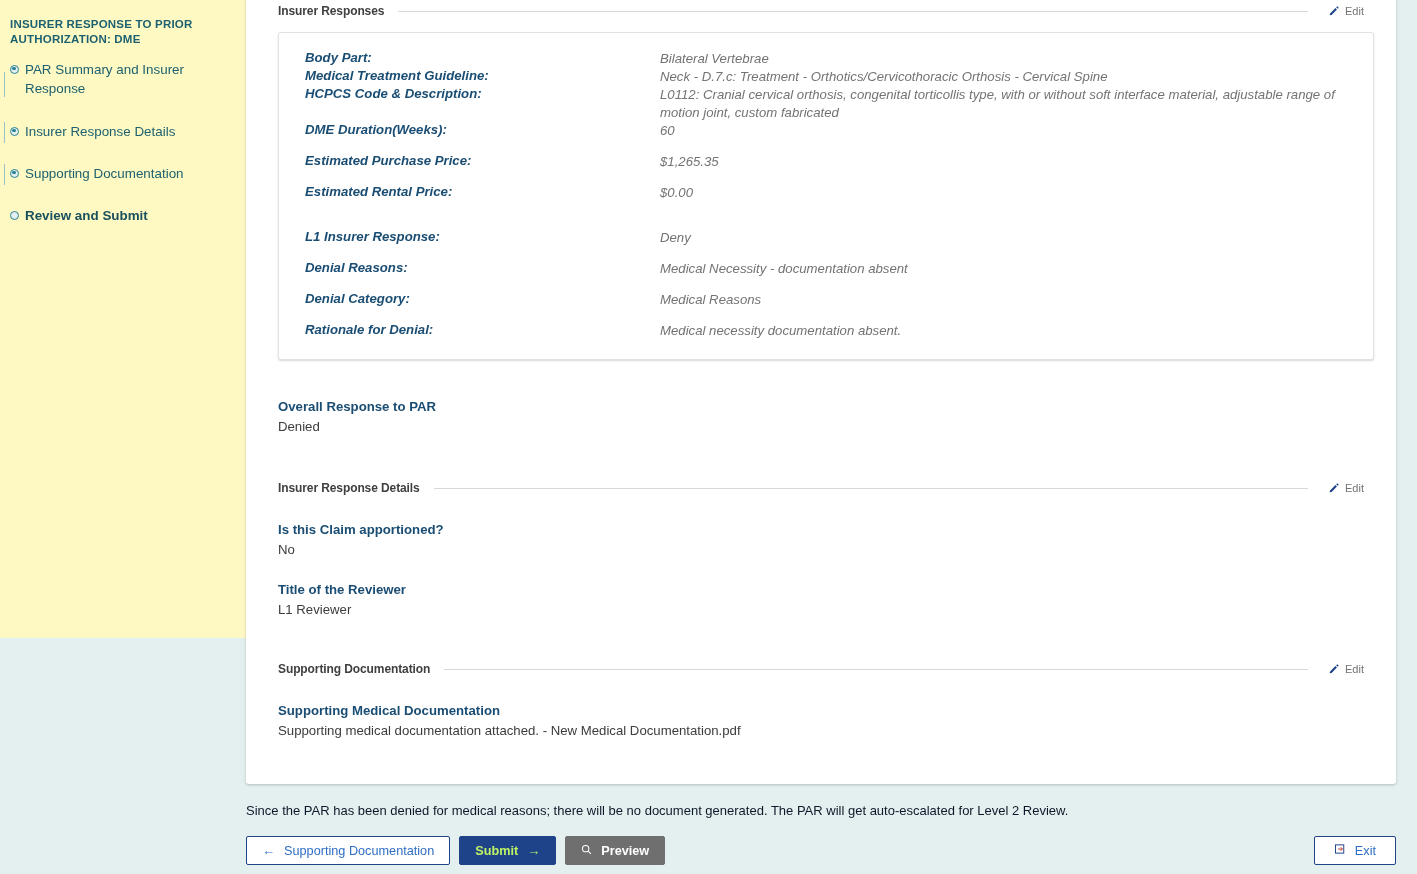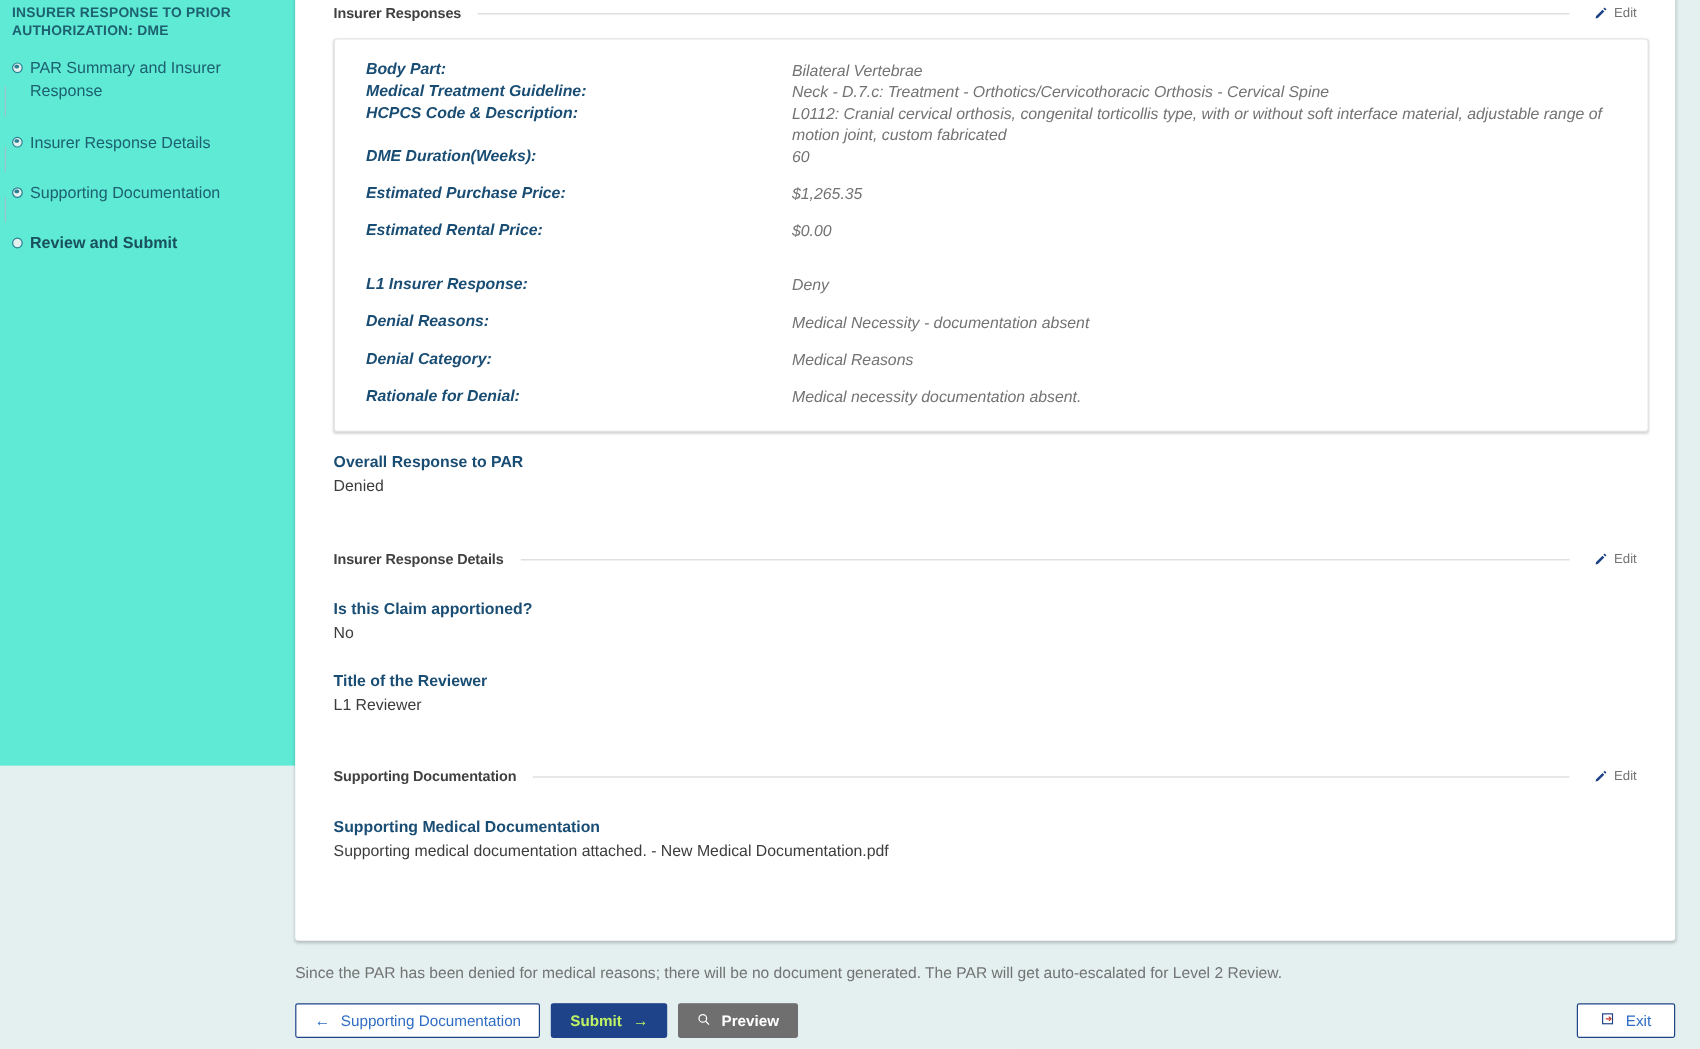--- a/index.html
+++ b/index.html
@@ -14,23 +14,23 @@
     overflow: hidden;
     position: relative;
   }
 
   
   #sidebar {
     position: absolute;
     left: 0; top: 0;
     width: 246px;
     height: 638px;
-    background: #5eead4;
+    background: #fef9c3;
     box-sizing: border-box;
-    padding: 4px 14px 0 10px;
+    padding: 17px 14px 0 10px;
   }
   .wizard-title {
     font-size: 11.5px;
     font-weight: bold;
     color: #1d6170;
     letter-spacing: 0.2px;
     line-height: 14.5px;
     text-transform: uppercase;
     margin: 0 0 14px 0;
   }
@@ -181,21 +181,21 @@
     top: 795px;
     width: 1417px;
     height: 79px;
     background: #e3f0ef;
   }
   #footer-note {
     position: absolute;
     left: 246px;
     top: 8px;
     font-size: 13px;
-    color: #737373;
+    color: #0f172a;
   }
   #footer-buttons {
     position: absolute;
     left: 246px;
     top: 41px;
     display: flex;
     align-items: flex-start;
     gap: 9px;
   }
   .btn {
@@ -325,21 +325,21 @@
         <td class="kv-value">Medical Reasons</td>
       </tr>
       <tr class="last">
         <td class="kv-label">Rationale for Denial:</td>
         <td class="kv-value">Medical necessity documentation absent.</td>
       </tr>
     </tbody>
       </table>
   </div>
 
-  <div class="field" style="margin-top:16px;">
+  <div class="field" style="margin-top:38px;">
     <div class="field-label">Overall Response to PAR</div>
     <div class="field-value">Denied</div>
   </div>
 
   <div class="section-head" style="margin-top:45px;">
     <h2>Insurer Response Details</h2>
     <div class="section-rule"></div>
     <span class="edit-link">
       <span class="pencil">
         <svg width="12" height="12" viewBox="0 0 16 16">

